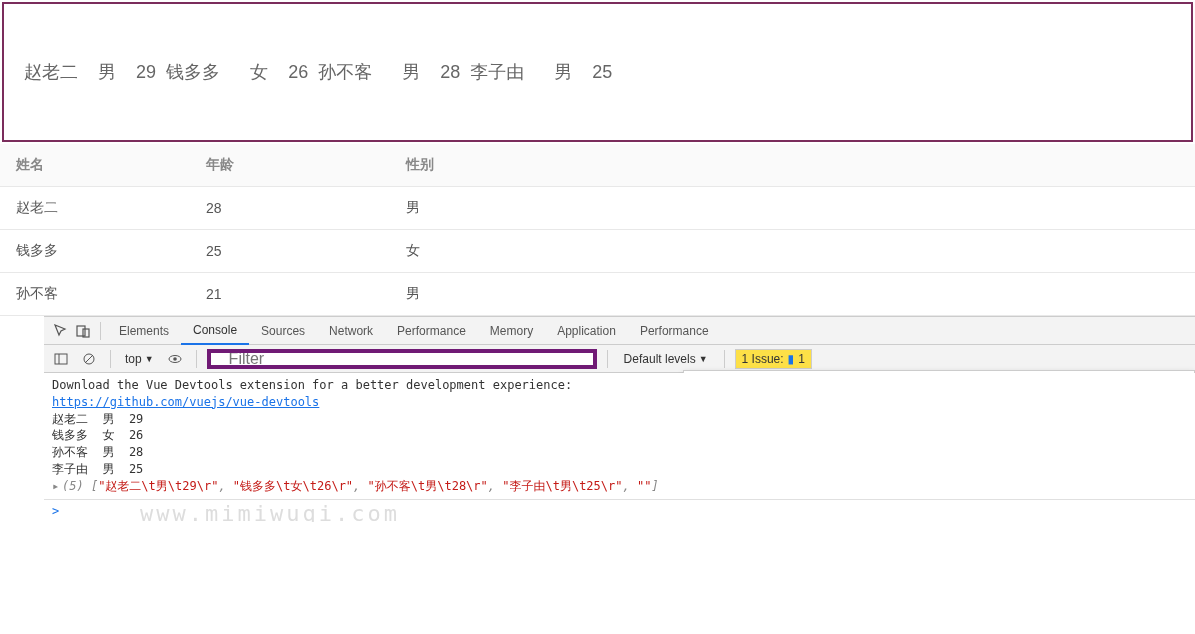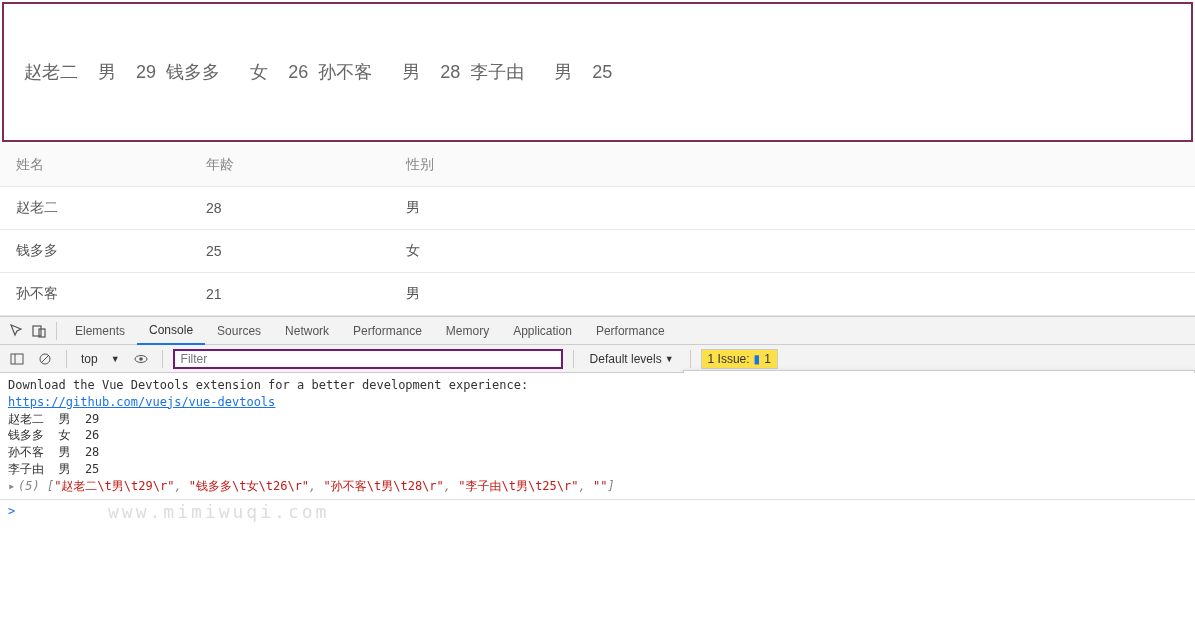--- a/index.html
+++ b/index.html
@@ -24,29 +24,30 @@
       width: 100%;
       border-collapse: collapse;
       font-size: 14px;
       color: #555;
     }
     .data-table th, .data-table td {
       text-align: left;
       padding: 12px 16px;
       border-bottom: 1px solid #e8e8e8;
     }
-    .data-table th { color: #888; font-weight: normal; background: #fafafa; }
+    .data-table th { color: #888; font-weight: bold; background: #fafafa; }
     .data-table th:first-child, .data-table td:first-child { width: 190px; }
     .data-table th:nth-child(2), .data-table td:nth-child(2) { width: 200px; }
     
     .devtools {
       border-top: 1px solid #ccc;
       background: #f3f3f3;
       font-size: 12px;
       position: relative;
+      margin-left: 44px;
     }
     .devtools-tabs {
       display: flex;
       align-items: center;
       border-bottom: 1px solid #ccc;
       height: 28px;
       padding: 0 6px;
       gap: 0;
     }
     .devtools-tabs .icon-btn {
@@ -75,26 +76,26 @@
       gap: 6px;
       background: #f3f3f3;
     }
     .console-toolbar .icon-btn {
       width: 22px; height: 22px;
       display: flex; align-items: center; justify-content: center;
       cursor: pointer; color: #555;
     }
     .console-toolbar .dropdown {
       font-size: 12px; color: #333; padding: 2px 4px; cursor: pointer;
-      display: flex; align-items: center; gap: 13px;
+      display: flex; align-items: center; gap: 3px;
     }
     .console-toolbar .sep { width: 1px; height: 18px; background: #ccc; margin: 0 4px; }
     .filter-input {
-      flex: 1; border: 2px solid #701a75; background: #fff;
-      padding: 2px 6px; font-size: 12px; height: 20px;
+      flex: 1; border: 4px solid #701a75; background: #fff;
+      padding: 2px 18px; font-size: 16px; height: 20px;
       max-width: 390px;
     }
     .levels { font-size: 12px; color: #333; padding: 2px 6px; cursor: pointer; display:flex; align-items:center; gap:3px;}
     .issue-badge {
       border: 1px solid #ccc; background: #fde047; padding: 2px 6px;
       font-size: 12px; display: flex; align-items: center; gap: 4px;
       cursor: pointer;
     }
     .issue-icon { color: #1a73e8; }
     
@@ -107,22 +108,22 @@
     }
     .console-line { line-height: 1.4; white-space: pre; color: #333; }
     .console-link { color: #1a73e8; text-decoration: underline; cursor: pointer; }
     .console-array { color: #333; }
     .console-array .str { color: #c41a16; }
     .console-array .gray { color: #888; font-style: italic; }
     .expand-tri { color: #888; display: inline-block; width: 10px; }
     
     .watermark {
       position: absolute;
-      left: 108px; top: 128px;
-      color: #ddd; font-size: 18px;
+      left: 96px; top: 128px;
+      color: #ddd; font-size: 22px;
       letter-spacing: 3px;
       pointer-events: none;
       font-family: monospace;
     }
     
     .tooltip-box {
       position: absolute;
       right: 0; top: 53px;
       background: #fff;
       border: 1px solid #ccc;

